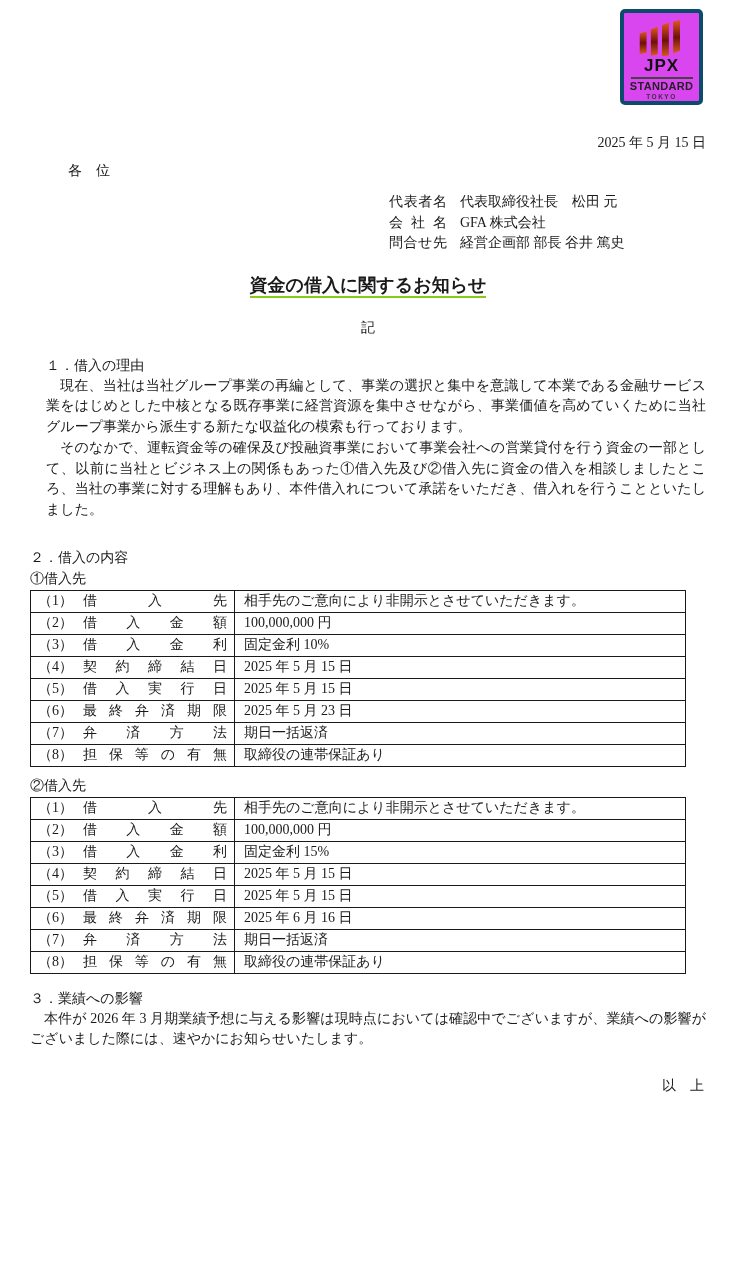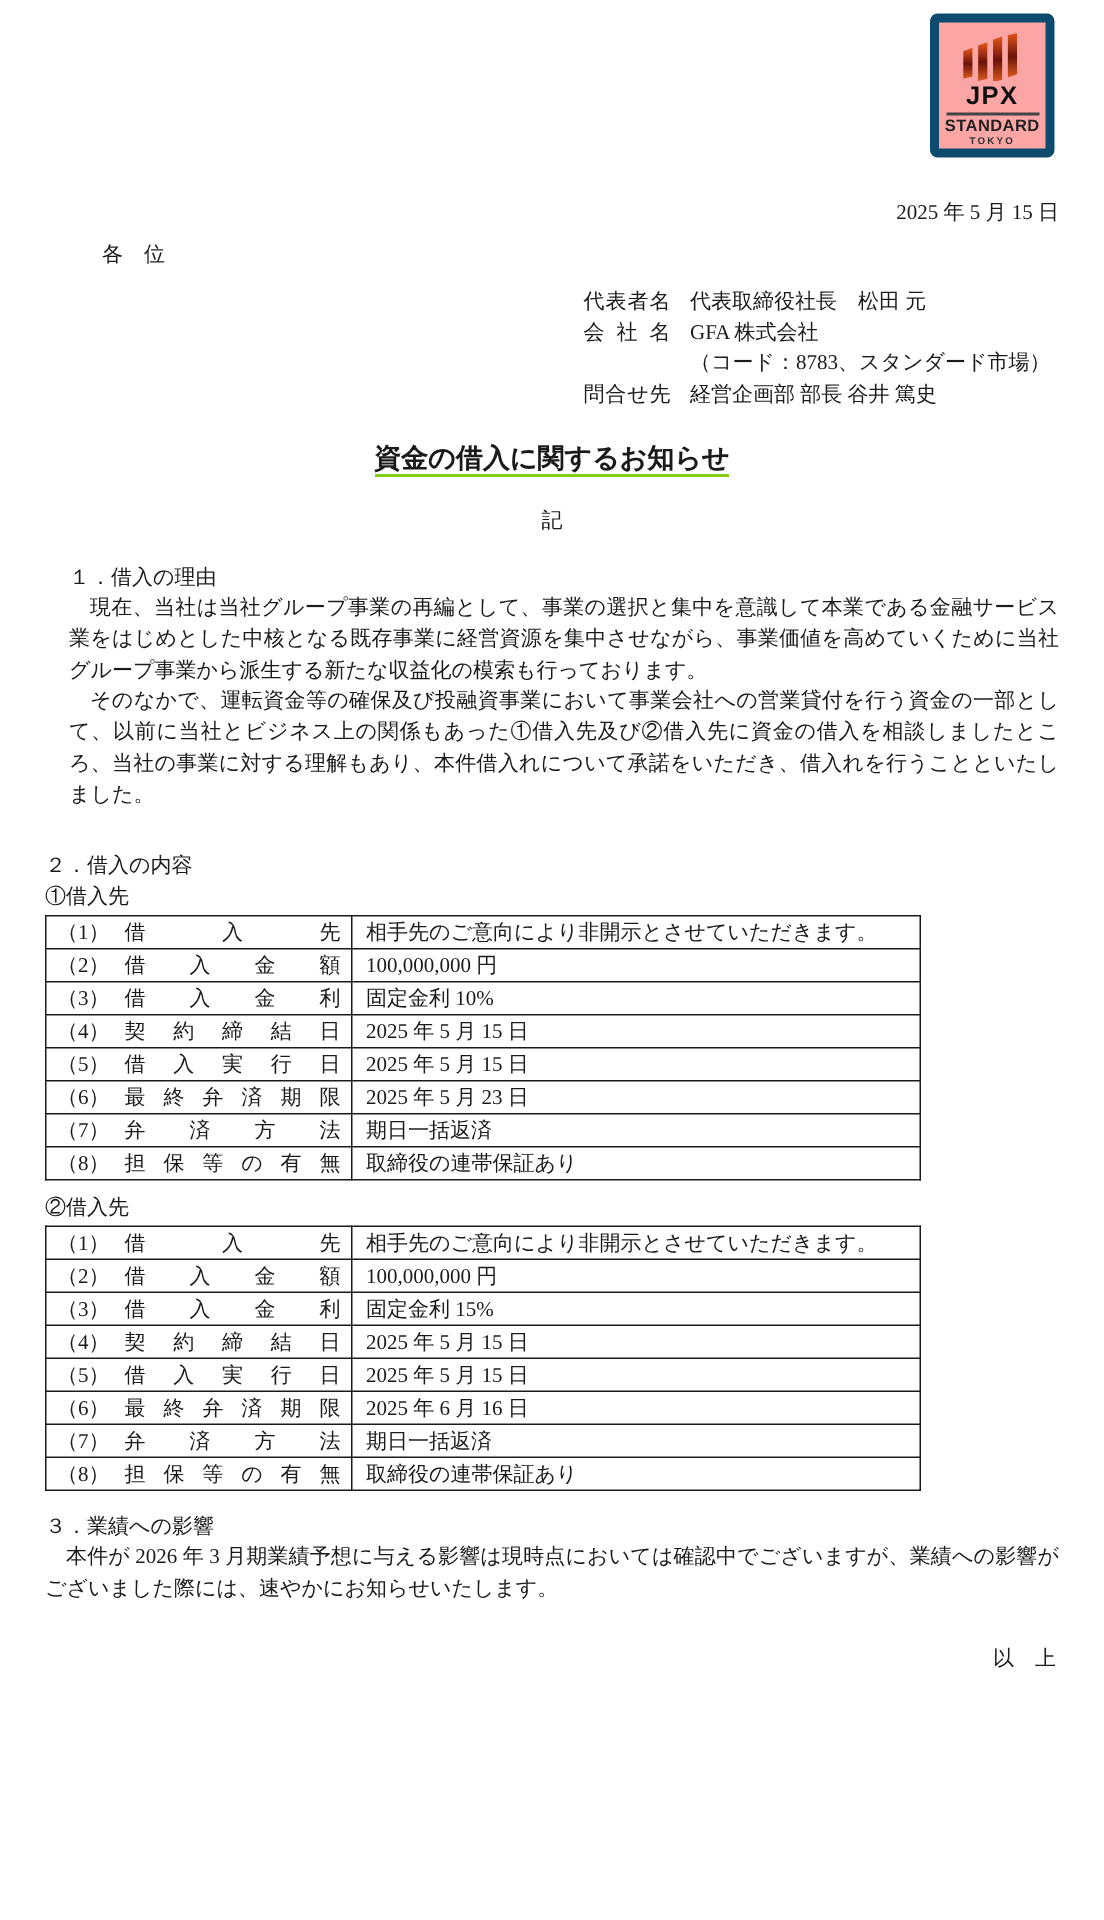--- a/index.html
+++ b/index.html
@@ -14,23 +14,23 @@
     font-size: 14px;
     padding: 133px 30px 0 30px;
     overflow: hidden;
   }
 
   
   .logo-box {
     position: absolute;
     top: 9px; left: 620px;
     width: 83px; height: 96px;
-    border: 6px solid #0c4a6e;
+    border: 4px solid #0c4a6e;
     border-radius: 5px;
-    background: #fca5a5;
+    background: #d946ef;
     display: flex;
     flex-direction: column;
     align-items: center;
     padding-top: 7px;
   }
   .logo-box svg { display: block; }
   .logo-jpx {
     font-family: "Liberation Sans", sans-serif;
     font-weight: bold;
     font-size: 17px;
@@ -91,21 +91,21 @@
   .sec-h { margin: 0; font-size: 14px; font-weight: normal; line-height: 21px; }
   .sec1 { margin-top: 17px; margin-left: 16px; }
   .sec2 { margin-top: 26px; }
   .sec3 { margin-top: 14px; }
   .tbl-sublabel { line-height: 21px; }
   .tbl-sublabel.second { margin-top: 8px; }
 
   
   table.borrow-table {
     border-collapse: collapse;
-    width: 584px;
+    width: 656px;
     table-layout: fixed;
     margin-top: 1px;
   }
   table.borrow-table td {
     border: 1px solid #1a1a1a;
     height: 22px;
     vertical-align: middle;
     overflow: hidden;
     white-space: nowrap;
   }
@@ -153,24 +153,20 @@
   <div class="company-block">
     <div class="company-row">
       <span class="c-label">代表者名</span>
       <span class="c-value">代表取締役社長　松田 元</span>
     </div>
     <div class="company-row">
       <span class="c-label">会社名</span>
       <span class="c-value">GFA 株式会社</span>
     </div>
     <div class="company-row">
-      <span class="c-label"></span>
-      <span class="c-value">（コード：8783、スタンダード市場）</span>
-    </div>
-    <div class="company-row">
       <span class="c-label">問合せ先</span>
       <span class="c-value">経営企画部 部長 谷井 篤史</span>
     </div>
   </div>
 
   <div class="title-wrap">
     <span class="title-text">資金の借入に関するお知らせ</span>
   </div>
 
   <div class="ki-mark">記</div>

